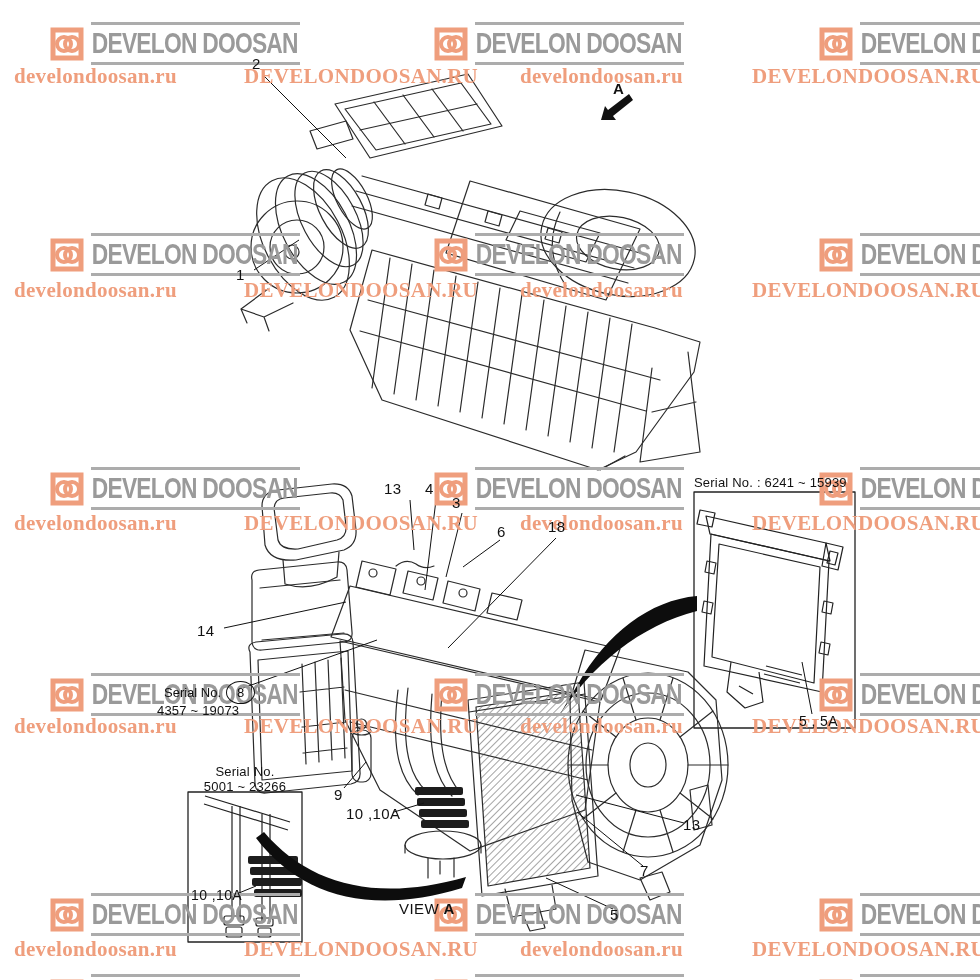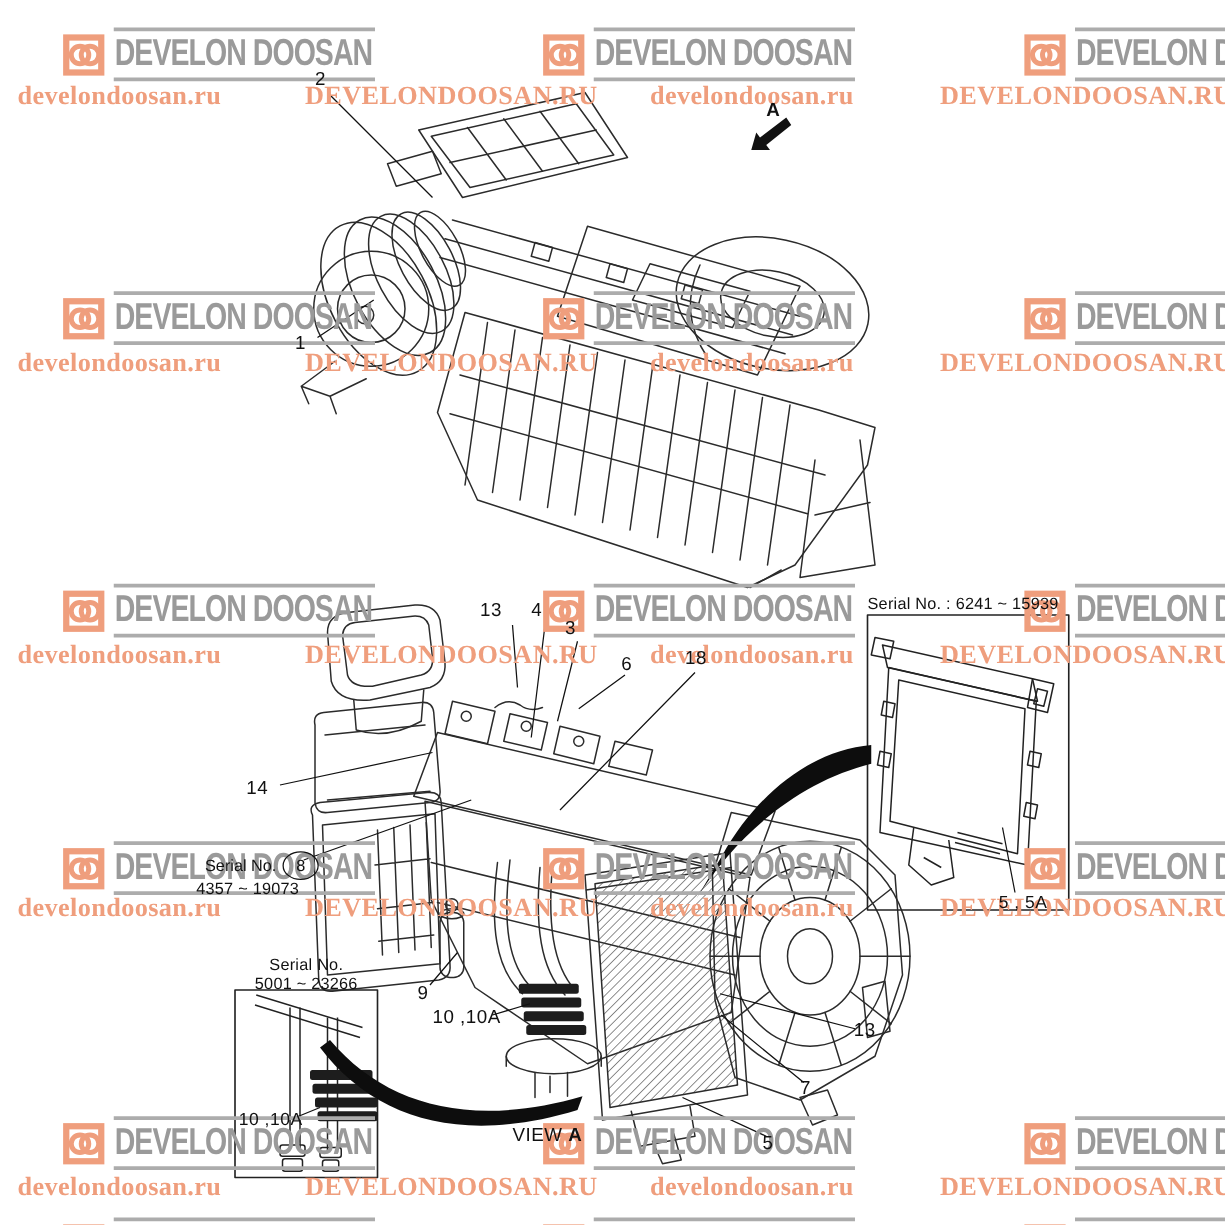--- a/index.html
+++ b/index.html
@@ -348,21 +348,21 @@
   <span class="badge">8</span>
 </div>
 <div class="lbl serial" style="left:157px;top:703px">4357 ~ 19073</div>
 
 <div class="lbl" style="left:334px;top:786px">9</div>
 <div class="lbl" style="left:346px;top:805px">10 ,10A</div>
 <div class="lbl" style="left:683px;top:816px">13</div>
 <div class="lbl" style="left:640px;top:862px">7</div>
 <div class="lbl" style="left:610px;top:906px">5</div>
 
-<div class="lbl" style="left:410px;top:900px">
+<div class="lbl" style="left:399px;top:900px">
   <span>VIEW</span>
   <span class="bold">A</span>
 </div>
 
 <div class="lbl serial" style="left:694px;top:475px">Serial No. : 6241 ~ 15939</div>
 <div class="lbl" style="left:799px;top:713px;font-size:14px">5 , 5A</div>
 
 <div class="lbl serial ctr" style="left:188px;top:764px;width:114px">Serial No.</div>
 <div class="lbl serial ctr" style="left:188px;top:779px;width:114px">5001 ~ 23266</div>
 <div class="lbl" style="left:191px;top:887px;font-size:14px">10 ,10A</div>

